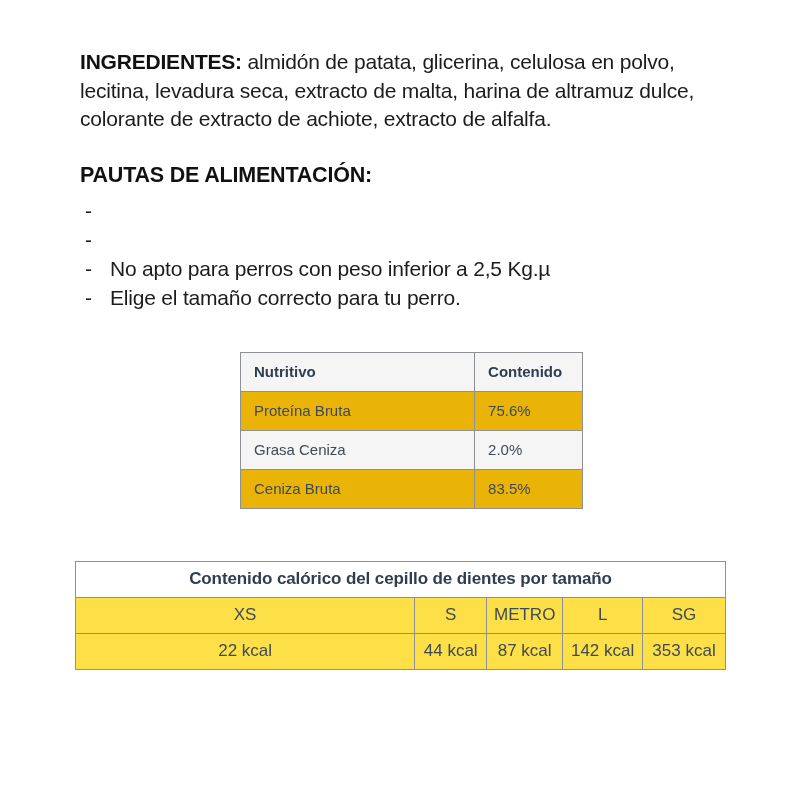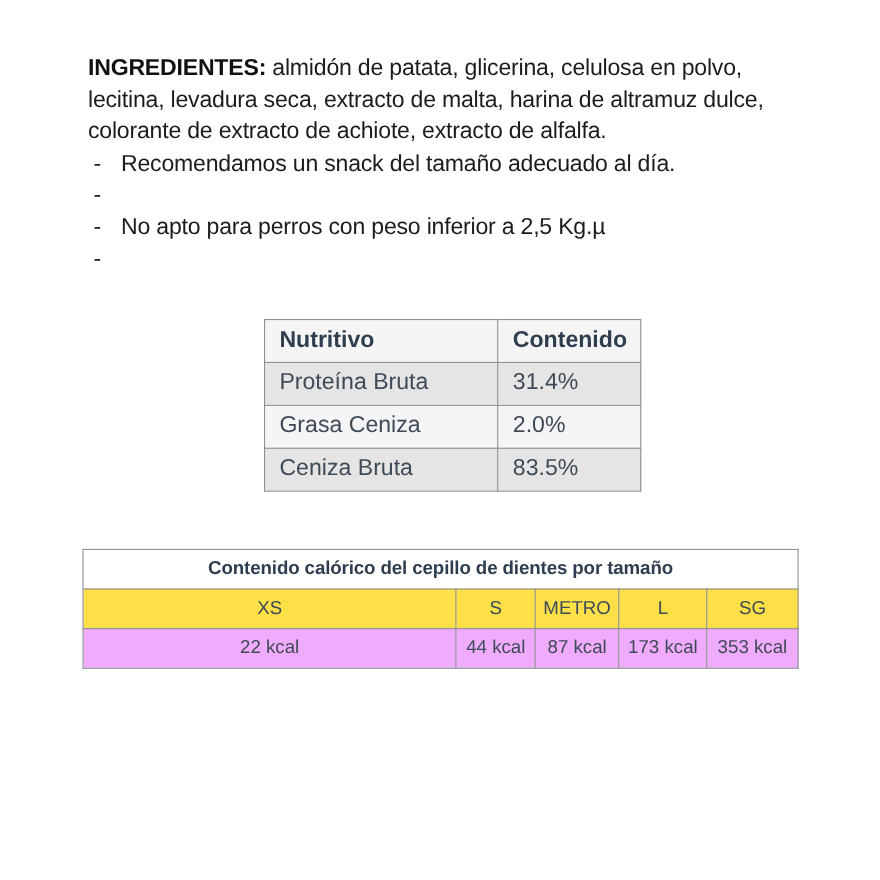--- a/index.html
+++ b/index.html
@@ -66,33 +66,33 @@
     margin: 40px 0 0 160px;
     width: 343px;
     border: 1px solid #7f8286;
   }
   .nutrition-table th,
   .nutrition-table td {
     border: 1px solid #8d9095;
     box-sizing: border-box;
     height: 39px;
     padding: 3px 12px 4px 13px;
-    font-size: 21px;
+    font-size: 15px;
     text-align: left;
     vertical-align: middle;
   }
   .nutrition-table th {
     font-weight: bold;
     color: #2e3d50;
     background: #f5f5f6;
   }
   .nutrition-table td {
     font-weight: normal;
     color: #3e4a57;
-    background: #e5e5e5;
+    background: #eab308;
   }
   .nutrition-table .col-nutrient { width: 235px; }
   .nutrition-table .col-content  { width: 108px; }
   .nutrition-table tbody tr:nth-child(even) td {
     background: #f5f5f6;
   }
   
   .calorie-table {
     margin: 52px 0 0 -5px;
     width: 651px;
@@ -115,61 +115,62 @@
     letter-spacing: -0.1px;
   }
   .calorie-table .size-row th {
     font-weight: normal;
     color: #3e4a57;
     background: #fde047;
   }
   .calorie-table .value-row td {
     font-weight: normal;
     color: #3e4a57;
-    background: #f0abfc;
+    background: #fde047;
   }
 </style>
 </head>
 <body>
 
 <main class="page">
 
   <p class="ingredients">
     <span class="label">INGREDIENTES:</span><span> almidón de patata, glicerina, celulosa en polvo, lecitina, levadura seca, extracto de malta, harina de altramuz dulce, colorante de extracto de achiote, extracto de alfalfa.</span>
   </p>
 
+  <h2 class="feeding-heading">PAUTAS DE ALIMENTACIÓN:</h2>
 
   <ul class="feeding-list">
     <li>
       <span class="dash">-</span>
-      <span>Recomendamos un snack del tamaño adecuado al día.</span>
     </li>
     <li>
       <span class="dash">-</span>
     </li>
     <li>
       <span class="dash">-</span>
       <span>No apto para perros con peso inferior a 2,5 Kg.µ</span>
     </li>
     <li>
       <span class="dash">-</span>
+      <span>Elige el tamaño correcto para tu perro.</span>
     </li>
   </ul>
 
   <table class="nutrition-table">
     <thead>
       <tr>
         <th class="col-nutrient">Nutritivo</th>
         <th class="col-content">Contenido</th>
       </tr>
     </thead>
     <tbody>
       <tr>
         <td>Proteína Bruta</td>
-        <td>31.4%</td>
+        <td>75.6%</td>
       </tr>
       <tr>
         <td>Grasa Ceniza</td>
         <td>2.0%</td>
       </tr>
       <tr>
         <td>Ceniza Bruta</td>
         <td>83.5%</td>
       </tr>
     </tbody>
@@ -193,19 +194,19 @@
         <th>METRO</th>
         <th>L</th>
         <th>SG</th>
       </tr>
     </thead>
     <tbody>
       <tr class="value-row">
         <td>22 kcal</td>
         <td>44 kcal</td>
         <td>87 kcal</td>
-        <td>173 kcal</td>
+        <td>142 kcal</td>
         <td>353 kcal</td>
       </tr>
     </tbody>
   </table>
 
 </main>
 
 </body></html>

